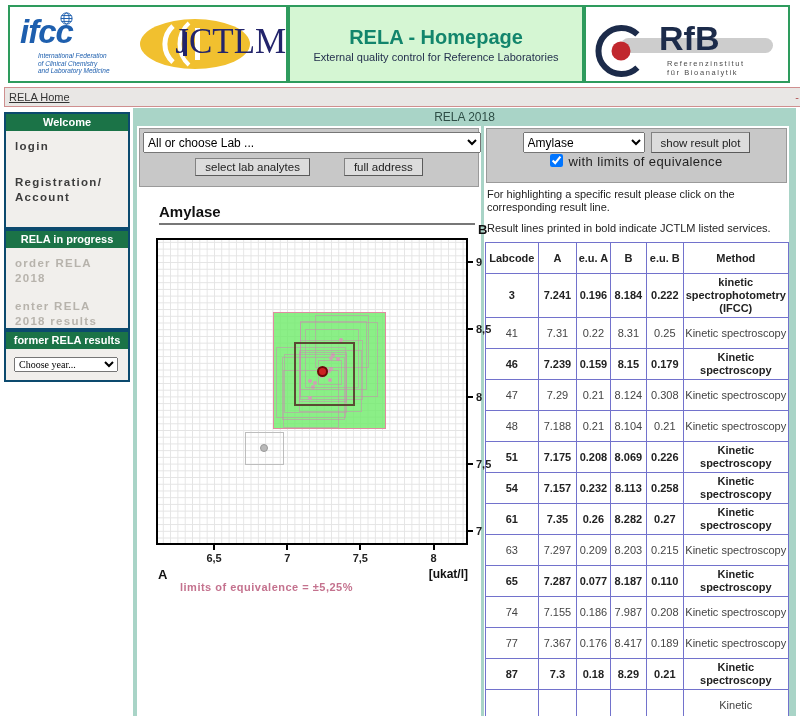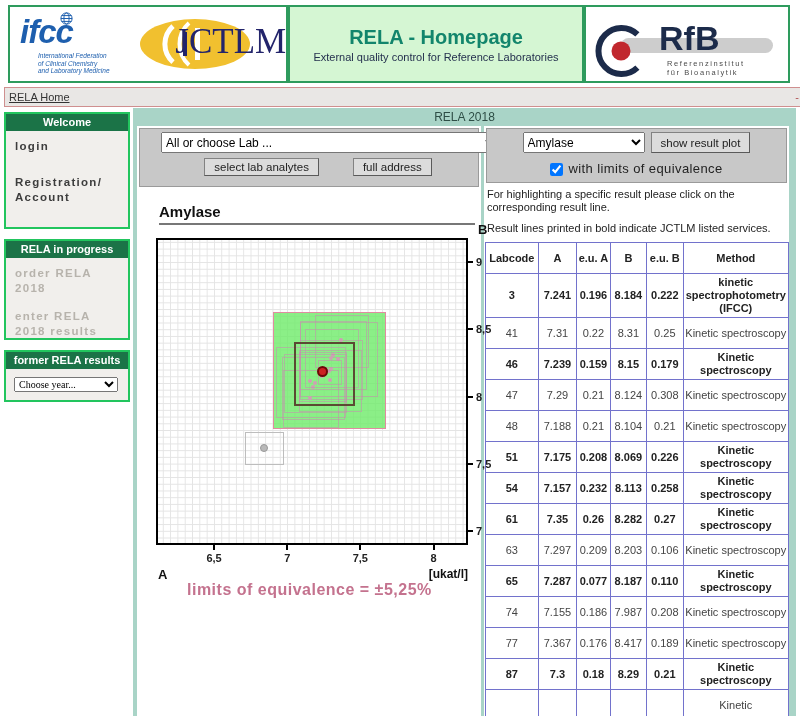--- a/index.html
+++ b/index.html
@@ -32,48 +32,48 @@
   .rfb-sub { position:absolute; left:74px; top:38px; font-size:7.5px; letter-spacing:1.6px; color:#4c4c4c; line-height:9px; }
 
   
   .breadcrumb { position:absolute; left:4px; top:87px; width:790px; height:16px; background:#e9e7e5;
     border:1px solid #cf8f8f; font-size:11px; padding:1px 4px; display:flex; justify-content:space-between; align-items:center; }
   .breadcrumb a { color:#333; text-decoration:underline; cursor:pointer; }
   .breadcrumb .dash { color:#b05050; font-size:11px; }
 
   
   .sidebar { position:absolute; left:4px; top:112px; width:126px; }
-  .sbox { border:2px solid #22c55e; margin-bottom:10px; }
+  .sbox { border:2px solid #0c4a6e; }
   .sbox-head { background:#1b7347; color:#fff; font-size:11px; font-weight:bold; text-align:center; padding:2px 0 3px; }
   .sbox-body { background:#f1efec; padding:8px 9px 10px; }
   .slink { font-size:11.5px; font-weight:bold; letter-spacing:1.3px; color:#3d3d3d; cursor:pointer; line-height:15px; }
   .slink + .slink { margin-top:21px; }
   .slink.disabled { color:#b7b3ac; cursor:default; }
   .slink.disabled + .slink.disabled { margin-top:13px; }
   .year-select { width:102px; font-size:10px; font-family:Liberation Serif, serif; margin:2px 0 2px 0; }
 
   
   .main { position:absolute; left:133px; top:108px; width:663px; height:608px; }
   .main-titlebar { height:18px; line-height:18px; background:#a9d4c7; color:#2e4e46; font-size:12px; text-align:center; }
   .main-cols { position:relative; display:flex; height:590px;
     border-left:4px solid #a9d4c7; border-right:7px solid #a9d4c7; background:#fff; }
   .col-left { width:344px; border-right:3px solid #a9d4c7; }
   .col-right { width:305px; }
 
   .gray-box { background:#c8c8c8; border:1px solid #9a9a9a; margin:2px 2px 0 2px; }
-  .gray-box-left { height:54px; padding:3px 3px 0 21px; }
+  .gray-box-left { height:54px; padding:3px 3px 0 3px; }
   .lab-select { width:336px; font-size:12px; font-family:"Liberation Sans",sans-serif; height:19px; }
   .btn-row { display:flex; justify-content:center; gap:34px; margin-top:5px; }
   button { font-family:"Liberation Sans",sans-serif; font-size:11.5px; color:#222; background:#dcdcdc;
     border:1px solid #828282; border-right-color:#5a5a5a; border-bottom-color:#5a5a5a; padding:2px 9px; cursor:pointer; }
 
   .gray-box-right { height:50px; padding:3px 0 0 0; }
   .analyte-row { display:flex; justify-content:center; gap:6px; }
   .analyte-select { width:120px; font-size:12px; font-family:"Liberation Sans",sans-serif; height:19px; }
-  .chk-row { display:flex; justify-content:center; align-items:flex-end; gap:5px; margin-top:8px; font-size:13px; color:#222; letter-spacing:0.4px; }
+  .chk-row { display:flex; justify-content:center; align-items:flex-start; gap:5px; margin-top:1px; font-size:13px; color:#222; letter-spacing:0.4px; }
 
   .chart-title { font-size:15px; font-weight:bold; color:#111; margin:16px 0 0 22px; width:316px;
     border-bottom:2px solid #777; padding-bottom:3px; }
 
   .chart-outer { position:relative; margin:13px 0 0 19px; width:308px; height:370px; }
   #plot { position:absolute; left:0; top:0; width:308px; height:303px; border:2px solid #000; background:#fff;
     background-image:linear-gradient(to right,#e4e4e4 1px,transparent 1px),linear-gradient(to bottom,#e4e4e4 1px,transparent 1px);
     background-size:7.316px 6.724px; background-position:4.8px 1.9px; }
   .crect { position:absolute; }
   .eq-region { background:rgba(110,235,105,0.8); border:1px solid #e08ca0; }
@@ -84,21 +84,21 @@
   .lab-dot { width:4px; height:4px; background:#cf9fb4; }
   .out-dot { width:6px; height:6px; background:#b9b9b9; border:1px solid #999; }
   .ref-dot { width:7px; height:7px; background:#cc2222; border:2px solid #6e0808; }
   .xtick-mark { position:absolute; width:2px; height:5px; background:#000; }
   .ytick-mark { position:absolute; width:5px; height:2px; background:#000; }
   .xtick-label { position:absolute; transform:translateX(-50%); font-size:11px; font-weight:bold; color:#222; }
   .ytick-label { position:absolute; font-size:11px; font-weight:bold; color:#222; }
   .axis-b { position:absolute; left:322px; top:-16px; font-size:13px; font-weight:bold; color:#111; }
   .axis-a { position:absolute; left:2px; top:329px; font-size:13px; font-weight:bold; color:#111; }
   .axis-unit { position:absolute; left:248px; top:329px; width:64px; text-align:right; font-size:12px; font-weight:bold; color:#111; }
-  .footnote { position:absolute; left:31px; top:343px; font-size:16px; font-weight:bold; letter-spacing:0.5px; color:#c4728e; }
+  .footnote { position:absolute; left:24px; top:343px; font-size:11px; font-weight:bold; letter-spacing:0.5px; color:#c4728e; }
 
   .instructions { margin:5px 16px 0 3px; font-size:11px; color:#222; line-height:13px; }
   .instr-line3 { margin-top:8px; }
 
   
   #results-table { border-collapse:collapse; margin:7px 0 0 1px; table-layout:fixed; width:303px; }
   #results-table th, #results-table td { border:1px solid #7272cc; text-align:center; vertical-align:middle;
     font-size:11px; color:#444; padding:2px 1px; line-height:13px; }
   #results-table th { font-weight:bold; color:#222; height:24px; }
   #results-table tr.bold td { font-weight:bold; color:#222; }
@@ -369,21 +369,21 @@
                 <td>0.26</td>
                 <td>8.282</td>
                 <td>0.27</td>
                 <td>Kinetic spectroscopy</td>
               </tr>
               <tr>
                 <td>63</td>
                 <td>7.297</td>
                 <td>0.209</td>
                 <td>8.203</td>
-                <td>0.106</td>
+                <td>0.215</td>
                 <td>Kinetic spectroscopy</td>
               </tr>
               <tr class="bold">
                 <td>65</td>
                 <td>7.287</td>
                 <td>0.077</td>
                 <td>8.187</td>
                 <td>0.110</td>
                 <td>Kinetic spectroscopy</td>
               </tr>

